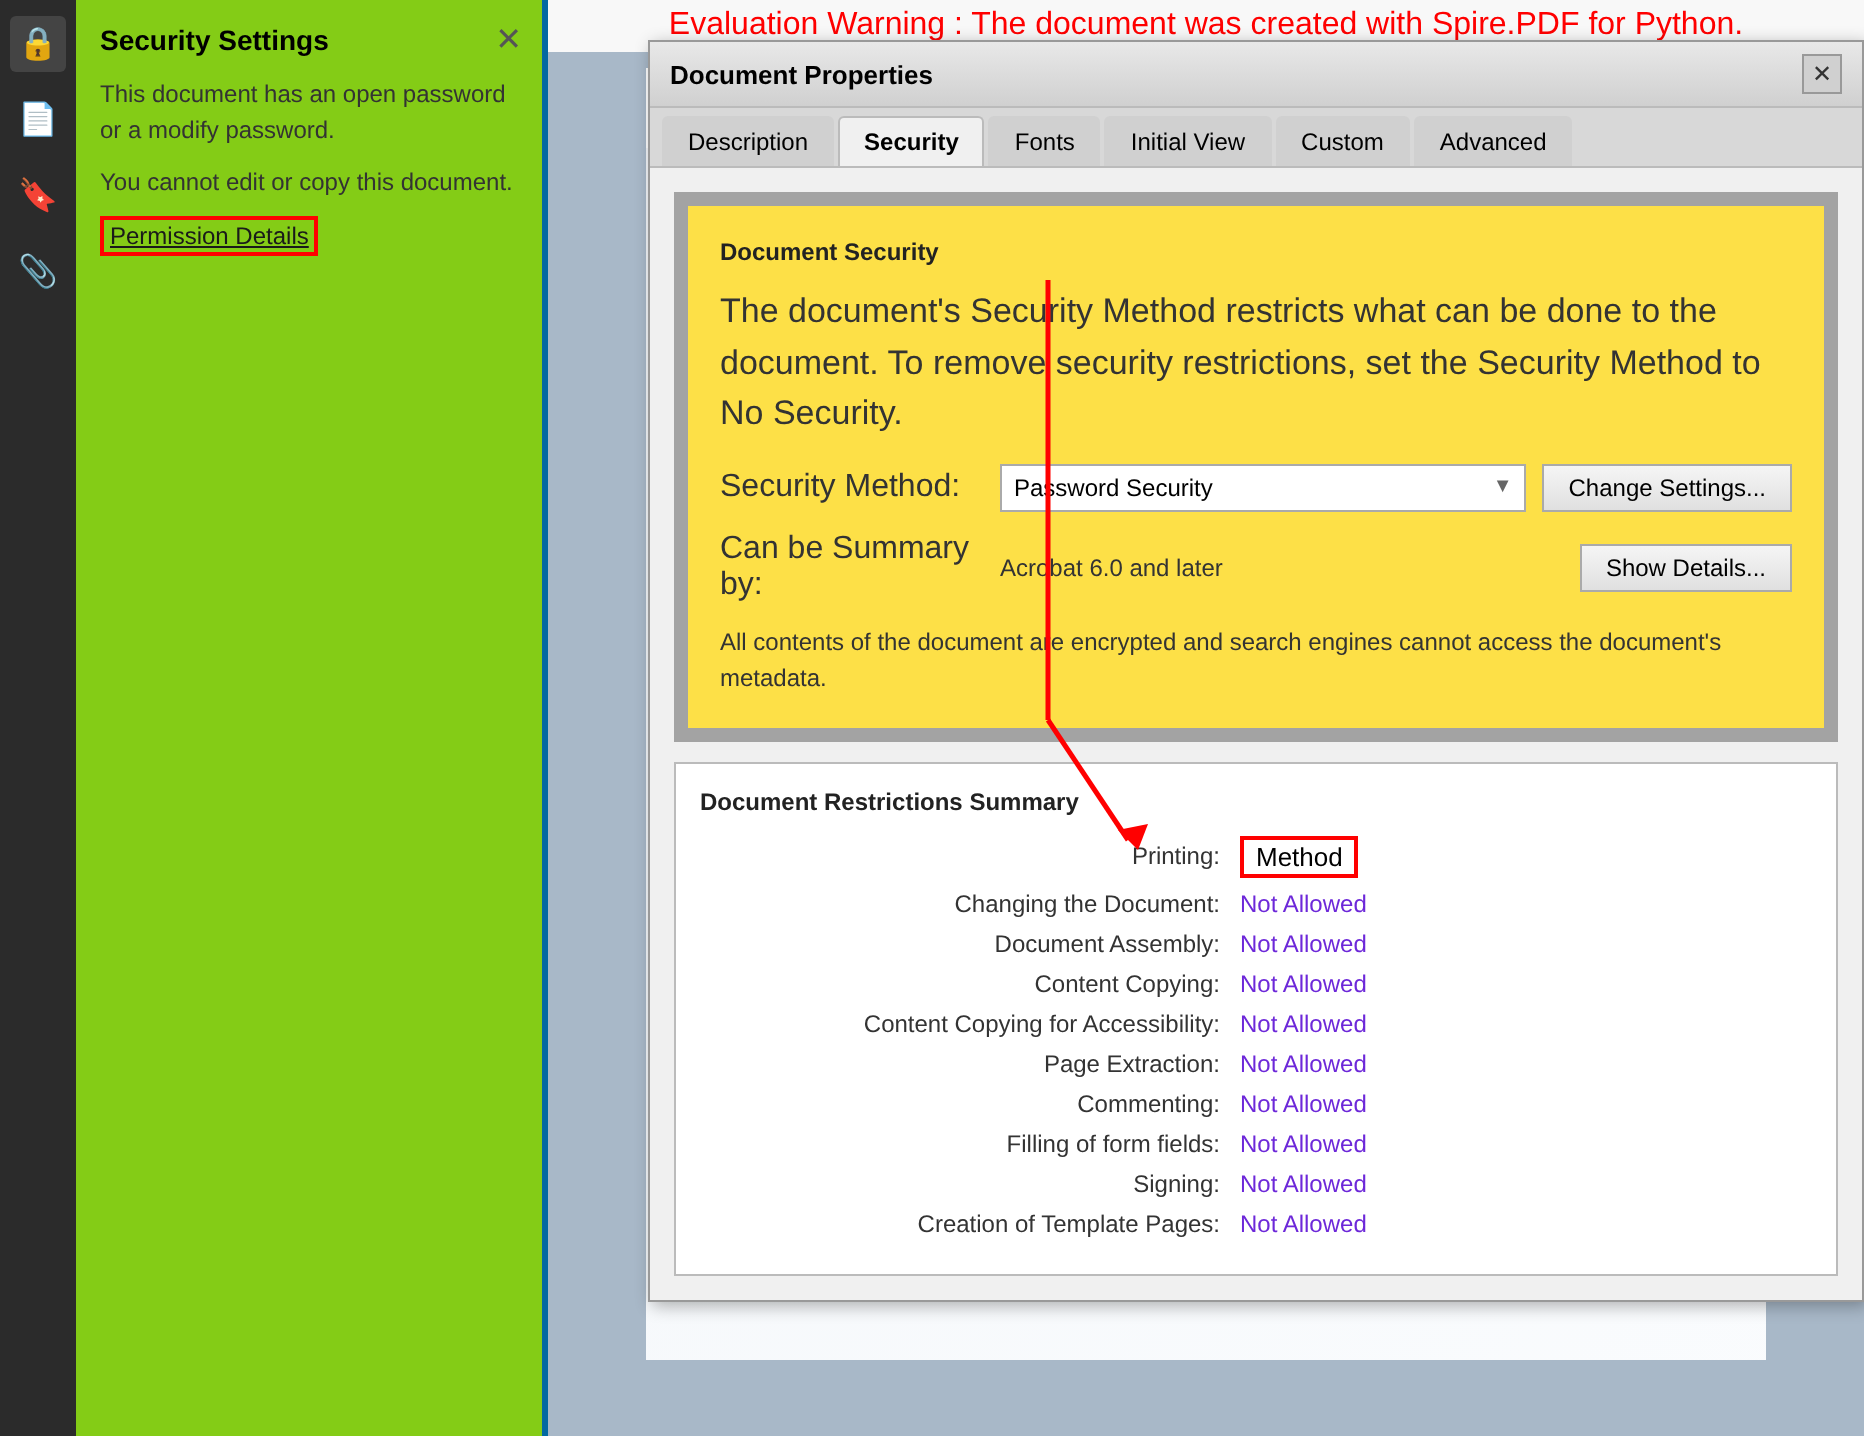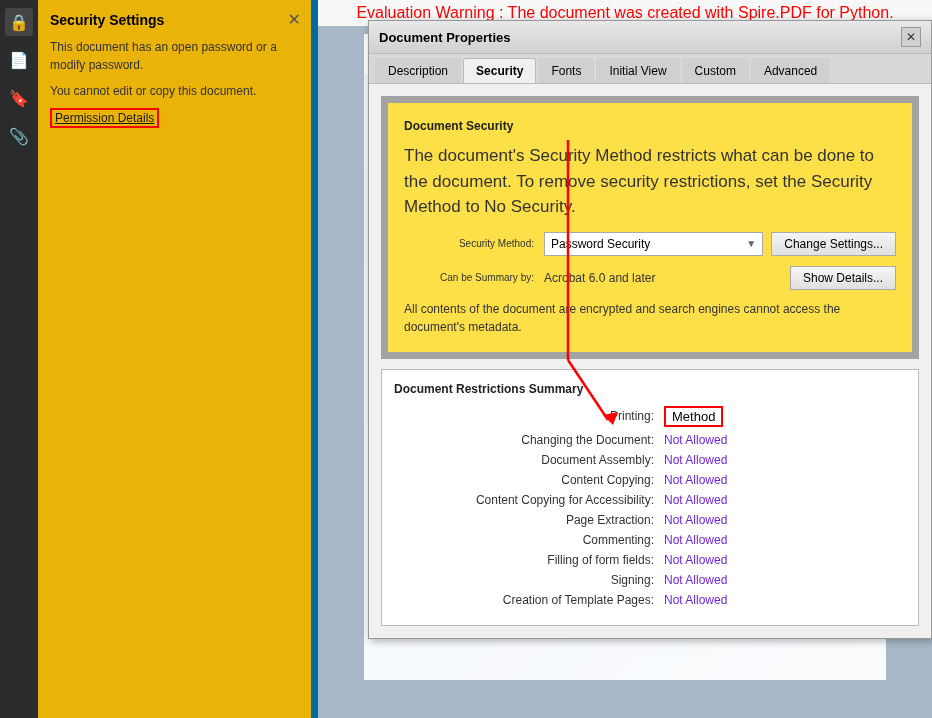--- a/index.html
+++ b/index.html
@@ -42,23 +42,23 @@
 
     
     .main-area {
       flex: 1;
       display: flex;
       flex-direction: column;
     }
 
     
     .security-panel {
-      width: 280px;
-      background: #eab308;
-      border-right: 7px solid #0369a1;
+      width: 236px;
+      background: #84cc16;
+      border-right: 3px solid #0369a1;
       padding: 12px;
       position: relative;
       flex-shrink: 0;
     }
     .security-panel-title {
       font-size: 14px;
       font-weight: bold;
       margin-bottom: 10px;
     }
     .security-panel-close {
@@ -221,24 +221,23 @@
       color: #333;
       margin-bottom: 12px;
       line-height: 1.5;
     }
     .field-row {
       display: flex;
       align-items: center;
       margin-bottom: 10px;
     }
     .field-label {
-      font-size: 10px;
+      font-size: 16px;
       color: #333;
       width: 130px;
-      text-align: right;
       margin-right: 10px;
       flex-shrink: 0;
     }
     .field-value {
       font-size: 12px;
       color: #333;
     }
     .select-box {
       flex: 1;
       max-width: 450px;

